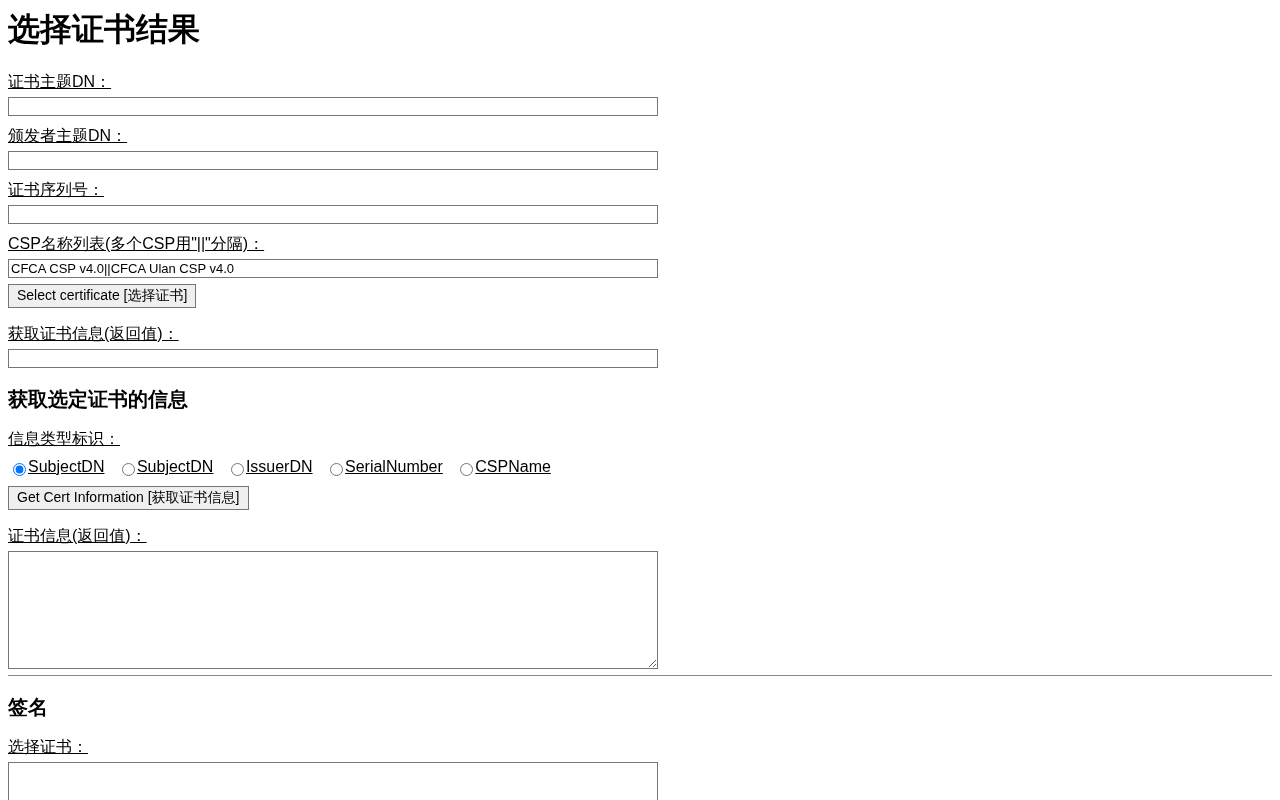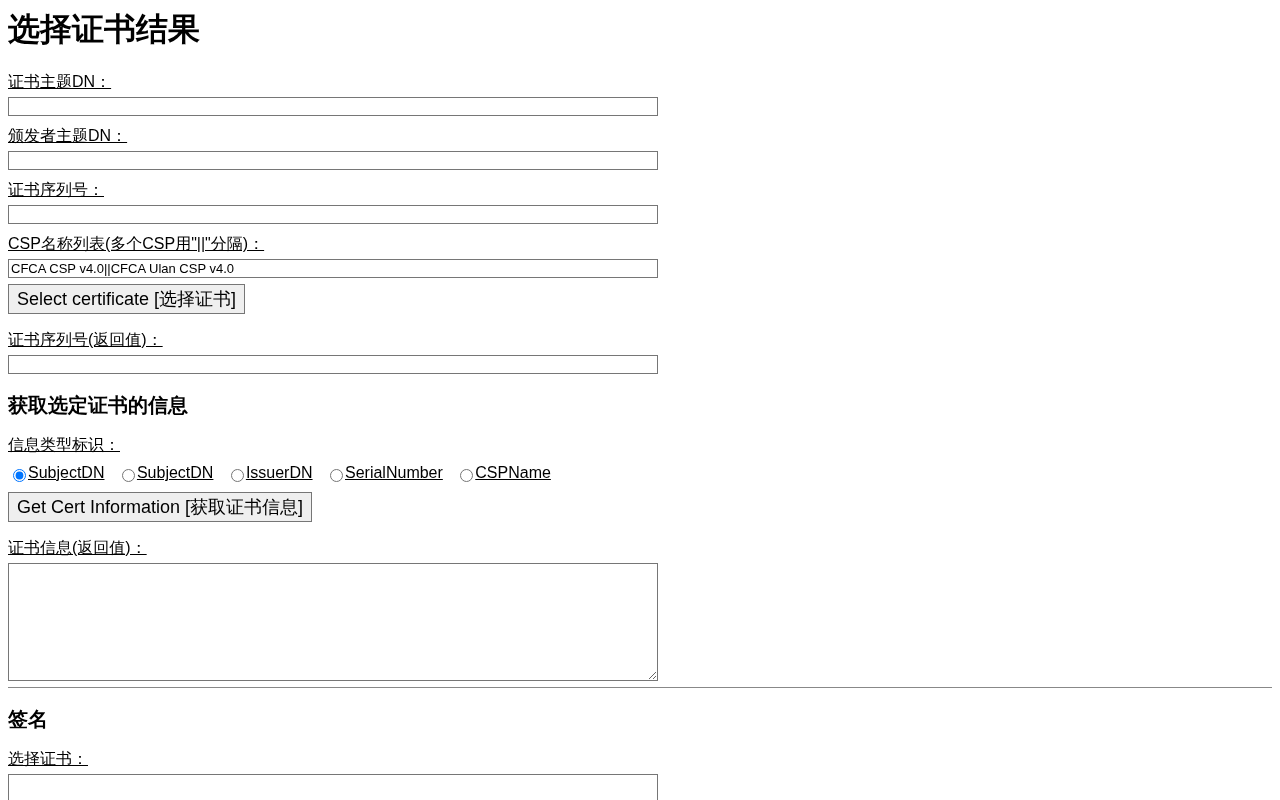--- a/index.html
+++ b/index.html
@@ -31,21 +31,21 @@
       font-family: Arial, sans-serif;
       font-size: 13px;
       padding: 5px 2px;
       border: 1px solid #767676;
       box-sizing: border-box;
       margin-bottom: 6px;
       display: block;
     }
     button {
       font-family: Arial, sans-serif;
-      font-size: 18px;
+      font-size: 14px;
       padding: 2px 8px;
       background: #efefef;
       border: 1px solid #767676;
       cursor: pointer;
       margin-bottom: 6px;
     }
     textarea {
       width: 650px;
       height: 118px;
       font-family: monospace;
@@ -92,21 +92,21 @@
 <input type="text" value="" style="">
 
 <div class="label">证书序列号：</div>
 <input type="text" value="" style="">
 
 <div class="label">CSP名称列表(多个CSP用"||"分隔)：</div>
 <input type="text" value="CFCA CSP v4.0||CFCA Ulan CSP v4.0" style="">
 
 <button>Select certificate [选择证书]</button>
 
-<div class="label section-gap">证书序列号(返回值)：</div>
+<div class="label section-gap">获取证书信息(返回值)：</div>
 <input type="text" value="" style="">
 
 <h2>获取选定证书的信息</h2>
 
 <div class="label">信息类型标识：</div>
 
 <div class="radio-group">
   <label><input type="radio" name="infotype" checked="" style=""><span>SubjectDN</span></label>
   <label><input type="radio" name="infotype" style=""><span>SubjectDN</span></label>
   <label><input type="radio" name="infotype" style=""><span>IssuerDN</span></label>

